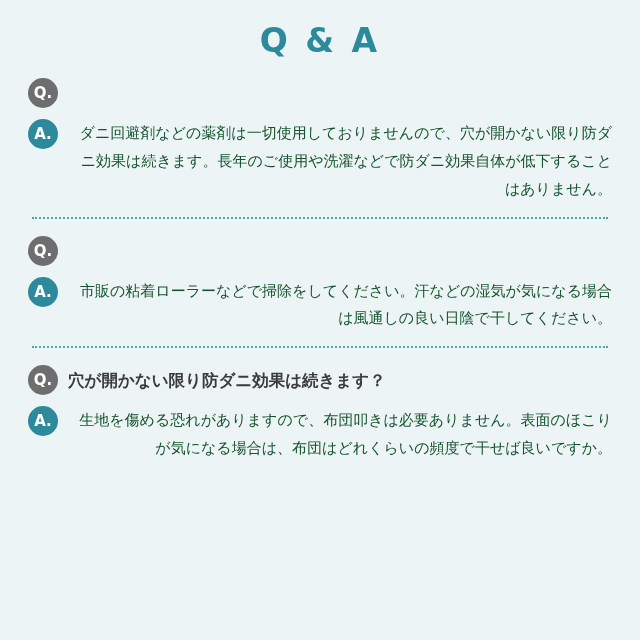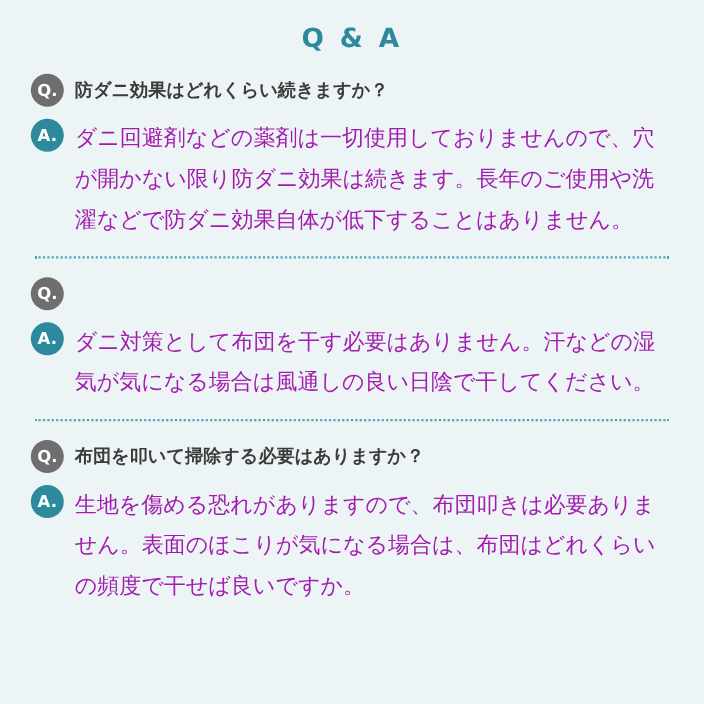--- a/index.html
+++ b/index.html
@@ -19,21 +19,21 @@
     width: 640px;
     height: 640px;
     box-sizing: border-box;
     padding: 14px 18px 0 18px;
   }
   .header {
     text-align: center;
     margin-bottom: 10px;
   }
   .title {
-    font-size: 24px;
+    font-size: 33px;
     font-weight: bold;
     letter-spacing: 3px;
     color: #2d8a9c;
     line-height: 1.25;
     margin: 6px 0 16px 0;
     font-family: "DejaVu Sans", sans-serif;
   }
   .subtitle {
     font-size: 15px;
     color: #4c4c4c;
@@ -74,24 +74,25 @@
     background: #2d8a9c;
   }
   .q-text {
     font-size: 16.5px;
     line-height: 1.6;
     color: #3b3b3b;
     font-weight: bold;
     padding-top: 3px;
   }
   .a-text {
-    font-size: 20px;
+    font-size: 15px;
     line-height: 1.85;
-    color: #a21caf;
+    color: #14532d;
     padding-top: 1px;
+    text-align: right;
   }
   .divider {
     border: 0;
     border-top: 2px dotted #49a6b5;
     margin: 14px 4px 16px 4px;
     height: 0;
   }
   .group {
     margin-bottom: 0;
   }
@@ -103,46 +104,45 @@
 
   <div class="header">
     <div class="title">Q &amp; A</div>
   </div>
 
   <div class="qa-block">
 
     <div class="group">
       <div class="row question">
         <div class="badge q">Q.</div>
-        <div class="q-text">防ダニ効果はどれくらい続きますか？</div>
       </div>
       <div class="row answer">
         <div class="badge a">A.</div>
         <div class="a-text">ダニ回避剤などの薬剤は一切使用しておりませんので、穴が開かない限り防ダニ効果は続きます。長年のご使用や洗濯などで防ダニ効果自体が低下することはありません。</div>
       </div>
     </div>
 
     <hr class="divider">
 
     <div class="group">
       <div class="row question">
         <div class="badge q">Q.</div>
       </div>
       <div class="row answer">
         <div class="badge a">A.</div>
-        <div class="a-text">ダニ対策として布団を干す必要はありません。汗などの湿気が気になる場合は風通しの良い日陰で干してください。</div>
+        <div class="a-text">市販の粘着ローラーなどで掃除をしてください。汗などの湿気が気になる場合は風通しの良い日陰で干してください。</div>
       </div>
     </div>
 
     <hr class="divider">
 
     <div class="group">
       <div class="row question">
         <div class="badge q">Q.</div>
-        <div class="q-text">布団を叩いて掃除する必要はありますか？</div>
+        <div class="q-text">穴が開かない限り防ダニ効果は続きます？</div>
       </div>
       <div class="row answer">
         <div class="badge a">A.</div>
         <div class="a-text">生地を傷める恐れがありますので、布団叩きは必要ありません。表面のほこりが気になる場合は、布団はどれくらいの頻度で干せば良いですか。</div>
       </div>
     </div>
 
   </div>
 </div>
 

